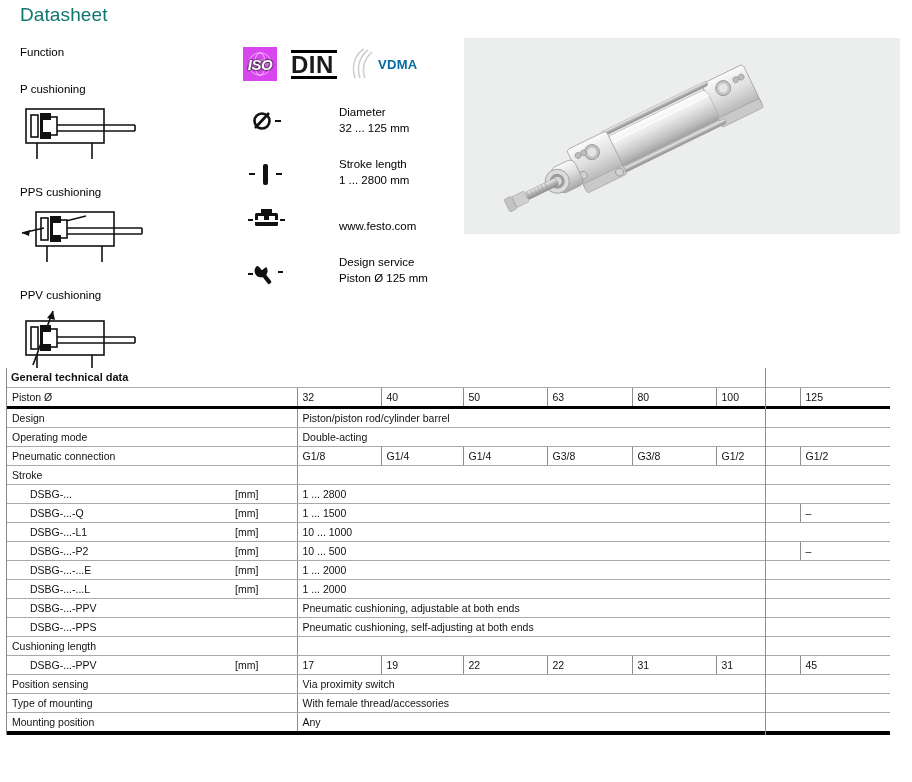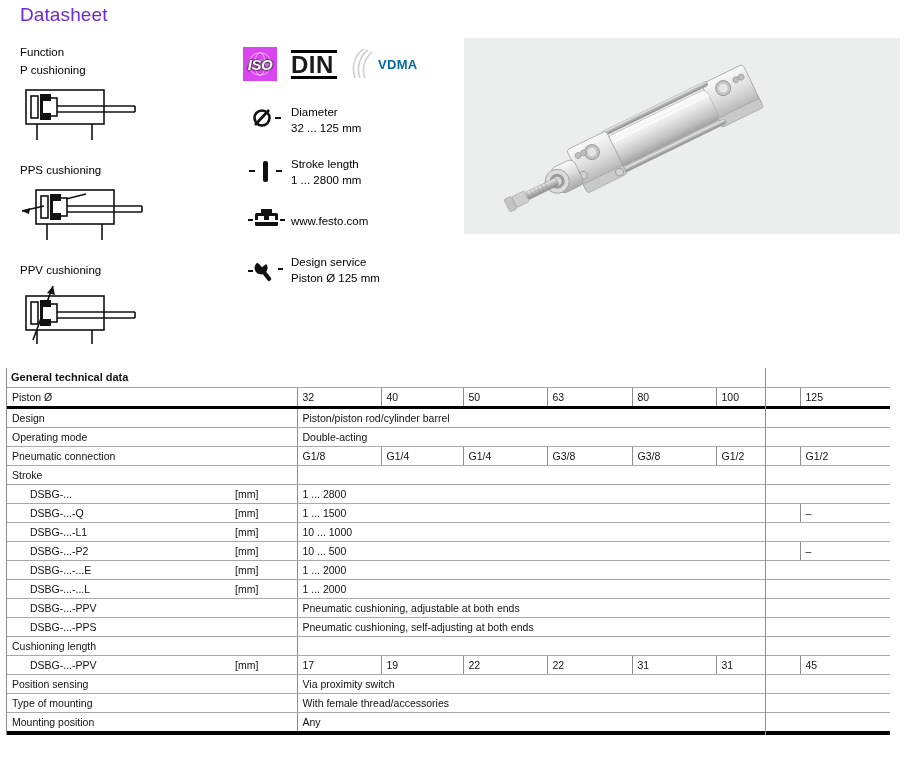--- a/index.html
+++ b/index.html
@@ -15,27 +15,27 @@
   }
 
   
   .page-title {
     position: absolute;
     left: 20px;
     top: 4px;
     font-size: 19px;
     font-weight: 400;
     letter-spacing: .1px;
-    color: #6d28d9;
+    color: #0f766e;
   }
 
   
   .fn-col { position: absolute; left: 20px; top: 42px; width: 215px; }
   .fn-head { font-size: 11.5px; color: #000; line-height: 20px; }
-  .fn-sub  { font-size: 11.5px; color: #000; line-height: 16px; margin-bottom: 6px; }
+  .fn-sub  { font-size: 11.5px; color: #000; line-height: 16px; margin-bottom: 6px; margin-top: 19px; }
   .fn-block { margin-bottom: 16px; }
   .fn-sym { height: 62px; }
   .fn-sym svg { display: block; }
 
   
   .mid-col { position: absolute; left: 243px; top: 44px; width: 215px; }
 
   .logo-row { display: flex; align-items: center; height: 40px; gap: 14px; }
   .iso-logo {
     width: 34px; height: 34px; background: #d946ef; color: #fff;
@@ -58,21 +58,21 @@
   .din-logo .din-text {
     font-size: 24px; font-weight: 700; letter-spacing: .5px;
     line-height: 23px; font-family: "Liberation Sans", sans-serif;
   }
   .vdma-logo { display: flex; align-items: center; gap: 1px; }
   .vdma-text {
     font-size: 13px; font-weight: 700; letter-spacing: .3px;
     font-family: "Liberation Sans", sans-serif; color:#0369a1;
   }
 
-  .spec-row { display: flex; align-items: center; margin-top: 18px; }
+  .spec-row { display: flex; align-items: flex-end; margin-top: 18px; gap: 48px; }
   .spec-ico {
     width: 48px; min-width: 48px; height: 28px;
     display: flex; align-items: center; justify-content: center;
     position: relative;
   }
   .spec-txt { font-size: 11.5px; line-height: 16px; color: #000; padding-top: 2px; }
   .spec-txt .l2 { display: block; }
 
   
   .photo {

